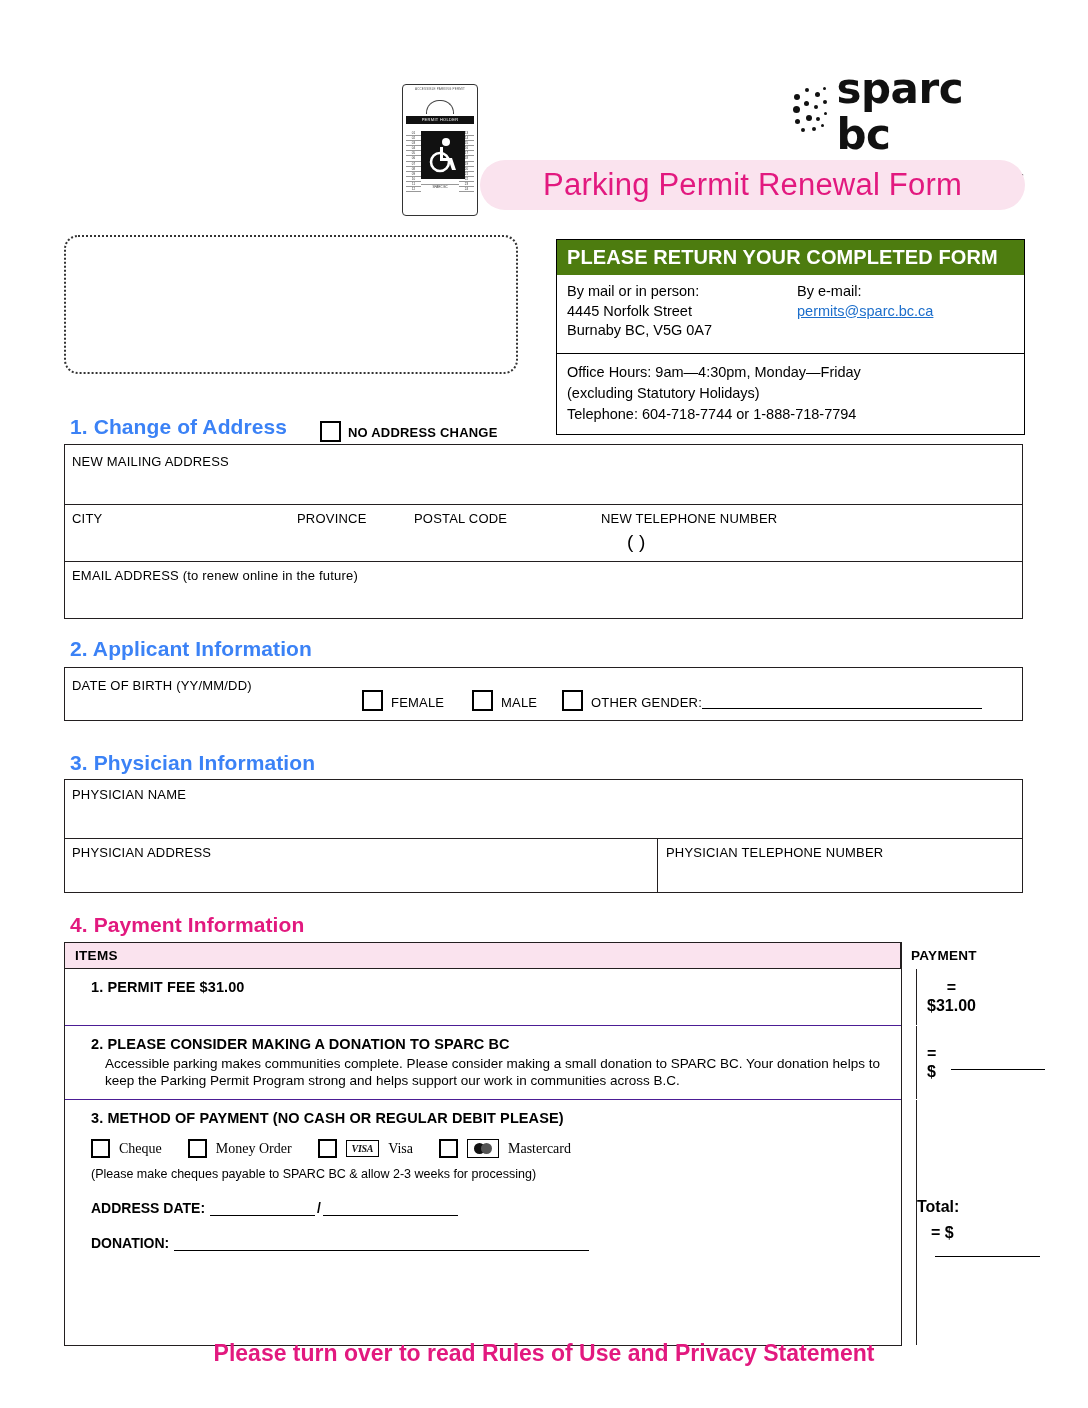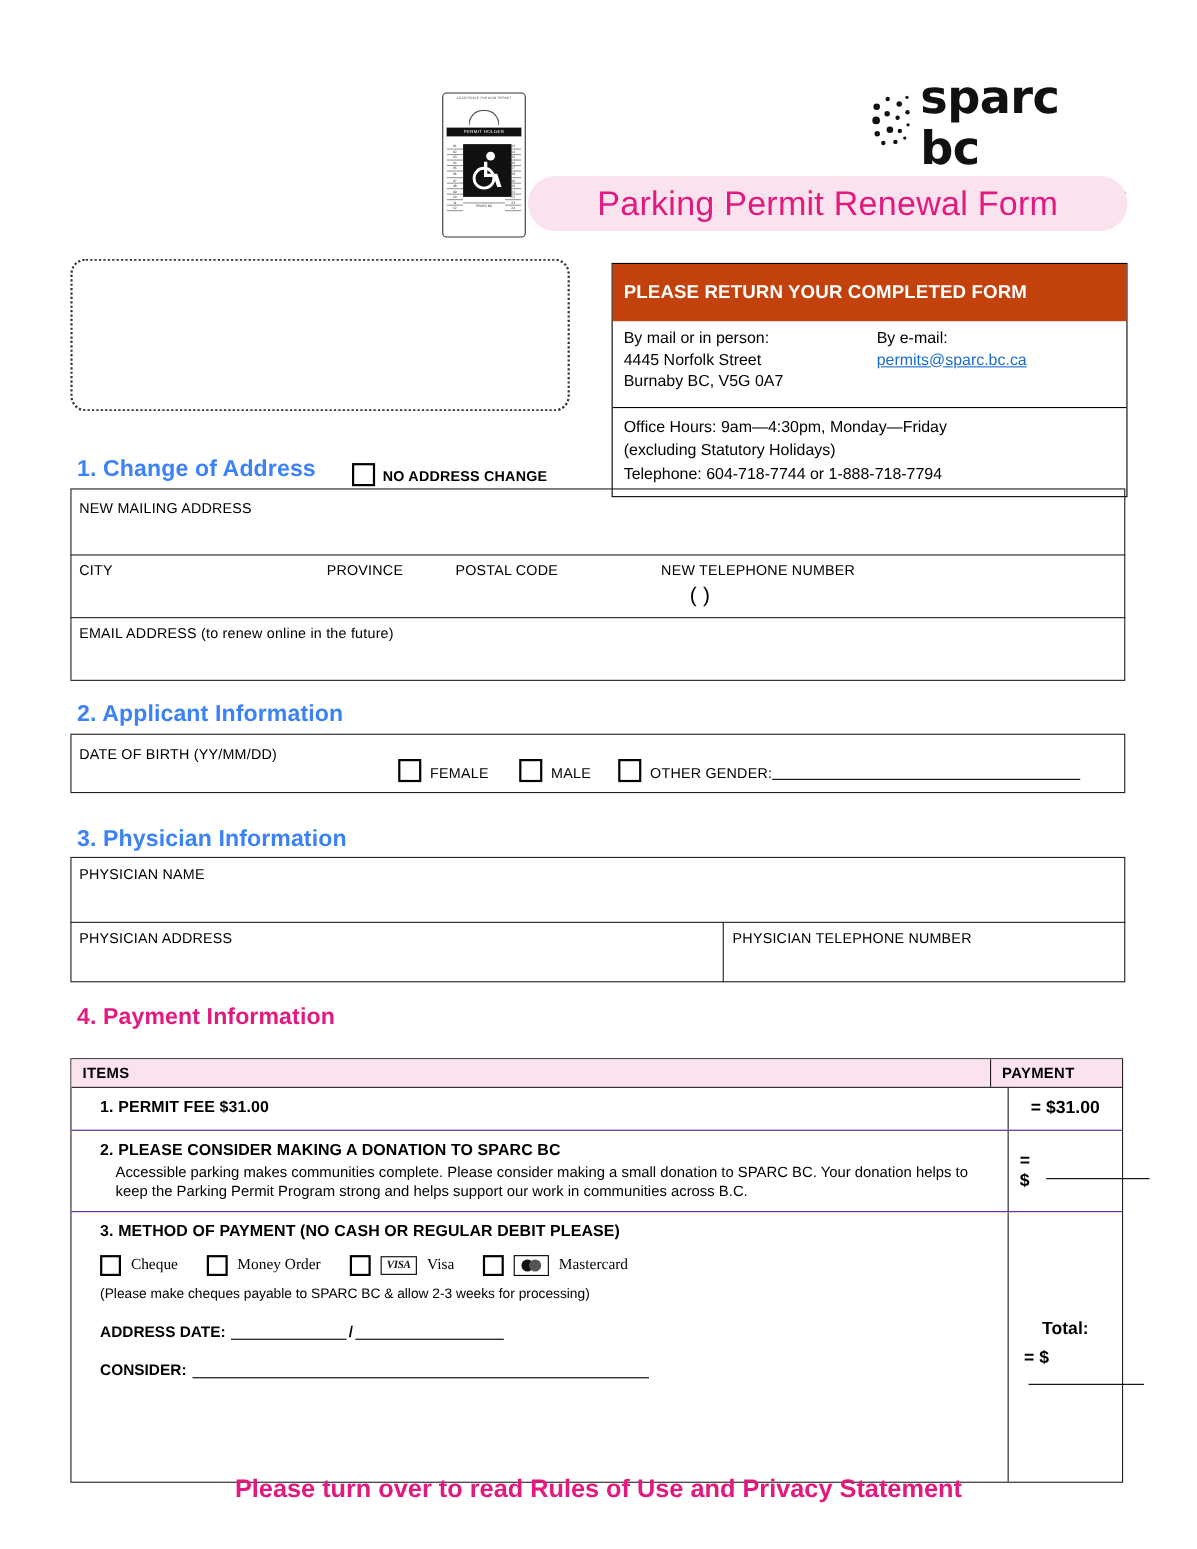--- a/index.html
+++ b/index.html
@@ -185,25 +185,25 @@
     border-radius: 14px;
   }
   .return-box {
     position: absolute;
     left: 556px;
     top: 239px;
     width: 467px;
     border: 1px solid #000;
   }
   .return-head {
-    background: #c2410c;
+    background: #4d7c0f;
     color: #fff;
-    font-size: 17px;
-    font-weight: bold;
-    padding: 16px 10px;
+    font-size: 20px;
+    font-weight: bold;
+    padding: 6px 10px;
     letter-spacing: .1px;
   }
   .return-body {
     padding: 7px 10px 9px 10px;
     font-size: 14.5px;
     line-height: 19.5px;
     border-bottom: 1px solid #000;
     position: relative;
     min-height: 62px;
   }
@@ -258,22 +258,22 @@
   }
   .rule {
     position: absolute;
     border-bottom: 1px solid #000;
   }
 
   
   .pay-table {
     position: absolute;
     left: 64px;
-    top: 962px;
-    width: 957px;
+    top: 942px;
+    width: 838px;
     border: 1px solid #231f20;
     box-sizing: border-box;
   }
   .pay-head {
     display: flex;
     background: #fae3ee;
     border-bottom: 1px solid #231f20;
     font-size: 13.5px;
     font-weight: bold;
     letter-spacing: .3px;
@@ -593,21 +593,21 @@
 
 
         <div class="field-row">
           <span>ADDRESS DATE:</span>
           <span class="ln" style="width:105px;"></span>
           <span style="margin:0 2px;">/</span>
           <span class="ln" style="width:135px; margin-left:0;"></span>
         </div>
 
         <div class="field-row">
-          <span>CONSIDER:</span>
+          <span>DONATION:</span>
           <span class="ln" style="width:415px;"></span>
         </div>
       </div>
 
       <div class="total-cell">
         <div class="total-label">Total:</div>
         <div class="total-amt">
           <span>= $</span>
           <span class="amt-line"></span>
         </div>

